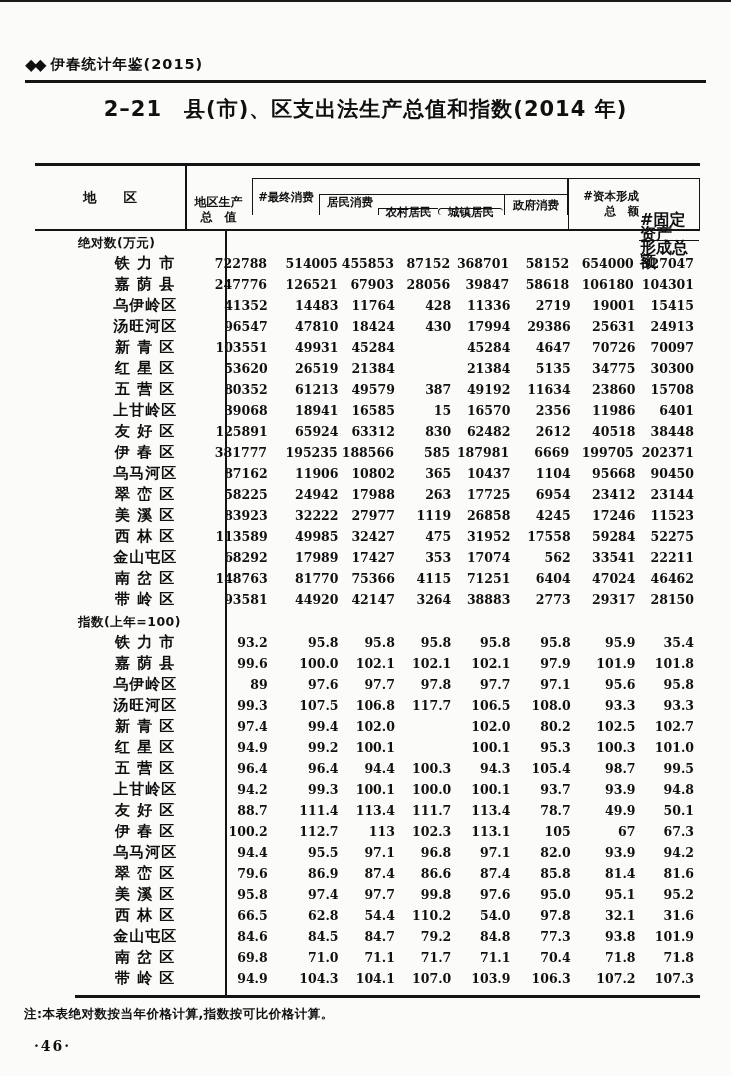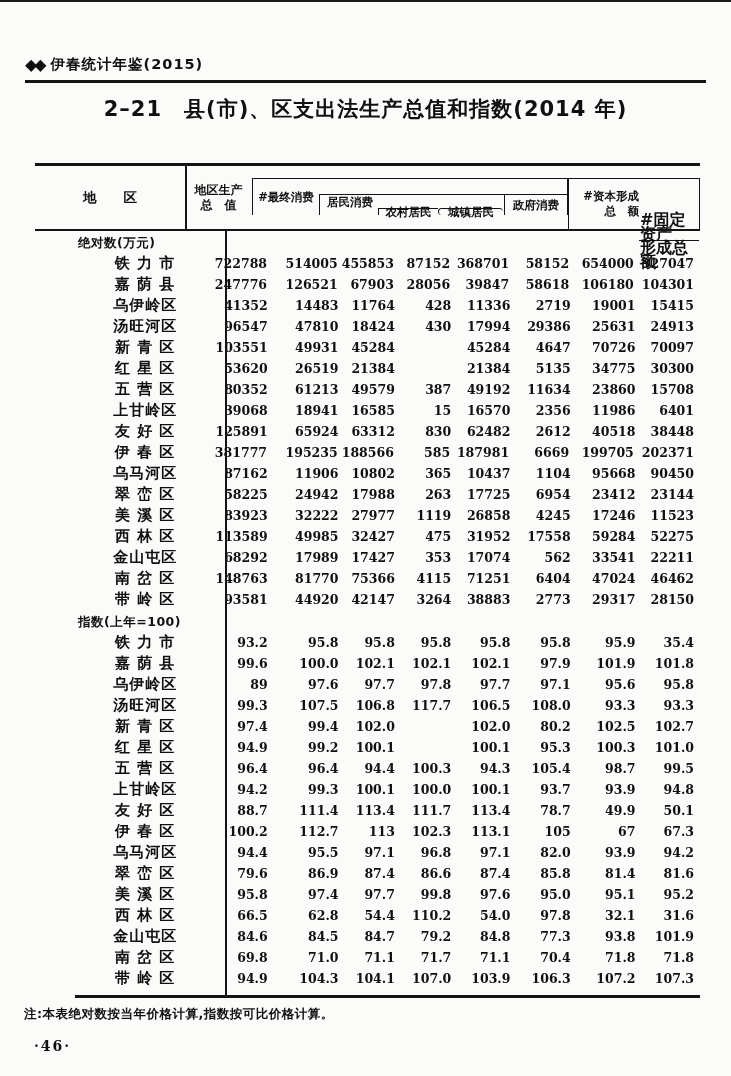--- a/index.html
+++ b/index.html
@@ -19,21 +19,21 @@
          font-size:21px;font-weight:700;letter-spacing:1px;}
 
   .table{position:absolute;left:35px;top:163px;width:665px;}
 
   
   .thead{position:relative;height:68px;border-top:3px solid #141414;border-bottom:2px solid #141414;}
   .thead .vline{position:absolute;left:150px;top:0;width:2px;height:63px;background:#141414;}
   .h-region{position:absolute;left:0;top:0;width:150px;height:63px;
             display:flex;align-items:center;justify-content:center;
             font-size:13.5px;font-weight:700;}
-  .h-gdp{position:absolute;left:150px;top:0;width:67px;height:63px;
+  .h-gdp{position:absolute;left:150px;top:12px;width:67px;height:63px;
          display:flex;flex-direction:column;align-items:center;justify-content:center;
          font-size:12px;font-weight:700;line-height:15px;}
   .box-fc{position:absolute;left:217px;top:12px;width:316px;height:37px;
           border:1.5px solid #141414;border-bottom:none;}
   .fc-label{position:absolute;left:0;top:0;width:66px;height:100%;
             display:flex;align-items:center;justify-content:center;
             font-size:11.5px;font-weight:700;}
   .box-hh{position:absolute;left:66px;top:15px;bottom:0;width:185px;
           border-top:1.5px solid #141414;border-left:1.5px solid #141414;}
   .hh-label{position:absolute;left:0;top:0;width:60px;height:15px;

